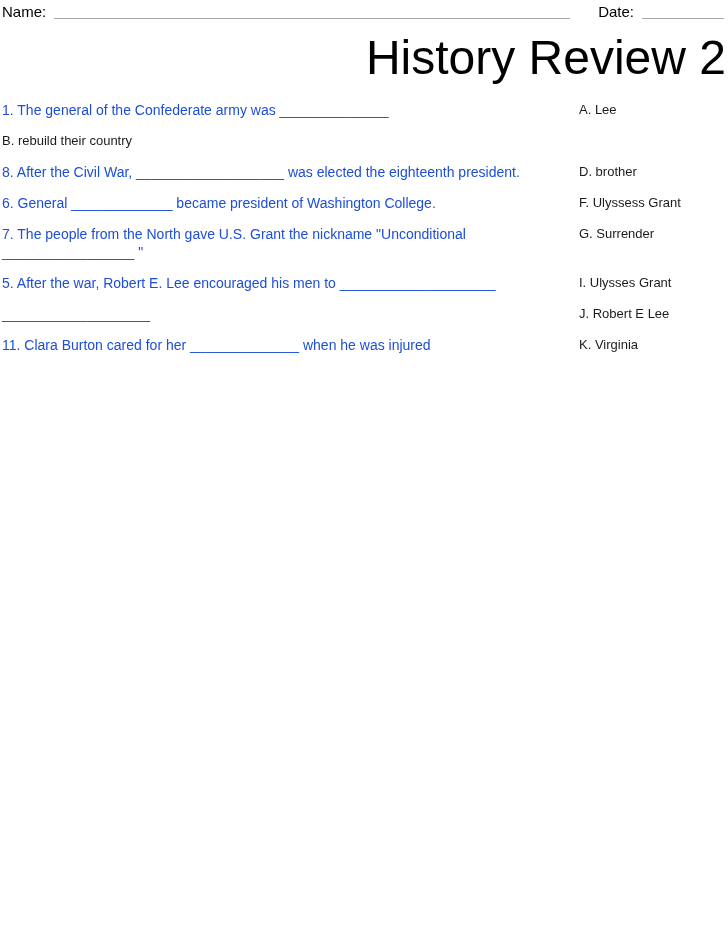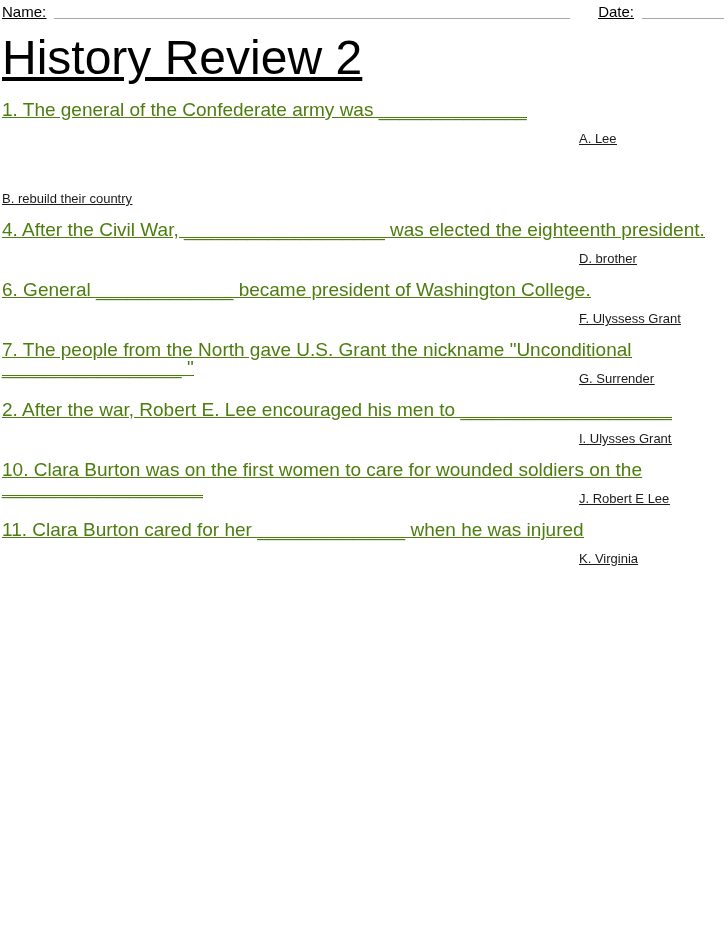--- a/index.html
+++ b/index.html
@@ -1,15 +1,15 @@
 <!DOCTYPE html>
 <html><head>
 <meta charset="utf-8">
 <style>
-  * { margin: 0; padding: 0; box-sizing: border-box; text-decoration: underline; }
+  * { margin: 0; padding: 0; box-sizing: border-box; }
   html, body { background: #ffffff; }
   body {
     width: 728px;
     height: 942px;
     font-family: "Liberation Sans", sans-serif;
     color: #1b1b1b;
     overflow: hidden;
     position: relative;
   }
   .page {
@@ -33,48 +33,47 @@
     height: 14px;
   }
   .name-rule { flex: 1 1 auto; margin: 0 18px 1px 8px; max-width: 521px; }
   .date-rule { width: 82px; margin: 0 2px 1px 8px; }
   .date-label { margin-left: 10px; }
 
   
   .title {
     font-size: 48px;
     line-height: 56px;
-    text-align: left;
+    text-align: right;
     color: #000;
     margin-top: 10px;
     margin-bottom: 15px;
     letter-spacing: 0px;
     font-weight: 400;
   }
 
   
   .rows { }
   .row {
     display: grid;
     grid-template-columns: 577px 1fr;
     align-items: start;
     margin-bottom: 13px;
   }
   .q-line {
-    font-size: 19px;
+    font-size: 14px;
     line-height: 18px;
     white-space: nowrap;
-    color: #4d7c0f;
+    color: #1d4ed8;
   }
   .answer {
     font-size: 13px;
     line-height: 18px;
     white-space: nowrap;
     color: #1b1b1b;
-    margin-top: 29px;
   }
 </style>
 </head>
 <body>
 
 <div class="page">
 
   <div class="header-row">
     <span class="hdr-label">Name:</span>
     <span class="rule name-rule"></span>
@@ -93,21 +92,21 @@
       <div class="answer">A. Lee</div>
     </div>
 
     <div class="row">
       <div class="answer">B. rebuild their country</div>
     </div>
 
 
     <div class="row">
       <div>
-        <div class="q-line">4. After the Civil War, ___________________ was elected the eighteenth president.</div>
+        <div class="q-line">8. After the Civil War, ___________________ was elected the eighteenth president.</div>
       </div>
       <div class="answer">D. brother</div>
     </div>
 
 
     <div class="row">
       <div>
         <div class="q-line">6. General _____________ became president of Washington College.</div>
       </div>
       <div class="answer">F. Ulyssess Grant</div>
@@ -117,28 +116,27 @@
       <div>
         <div class="q-line">7. The people from the North gave U.S. Grant the nickname "Unconditional</div>
         <div class="q-line">_________________ "</div>
       </div>
       <div class="answer">G. Surrender</div>
     </div>
 
 
     <div class="row">
       <div>
-        <div class="q-line">2. After the war, Robert E. Lee encouraged his men to ____________________</div>
+        <div class="q-line">5. After the war, Robert E. Lee encouraged his men to ____________________</div>
       </div>
       <div class="answer">I. Ulysses Grant</div>
     </div>
 
     <div class="row">
       <div>
-        <div class="q-line">10. Clara Burton was on the first women to care for wounded soldiers on the</div>
         <div class="q-line">___________________</div>
       </div>
       <div class="answer">J. Robert E Lee</div>
     </div>
 
     <div class="row">
       <div>
         <div class="q-line">11. Clara Burton cared for her ______________ when he was injured</div>
       </div>
       <div class="answer">K. Virginia</div>

